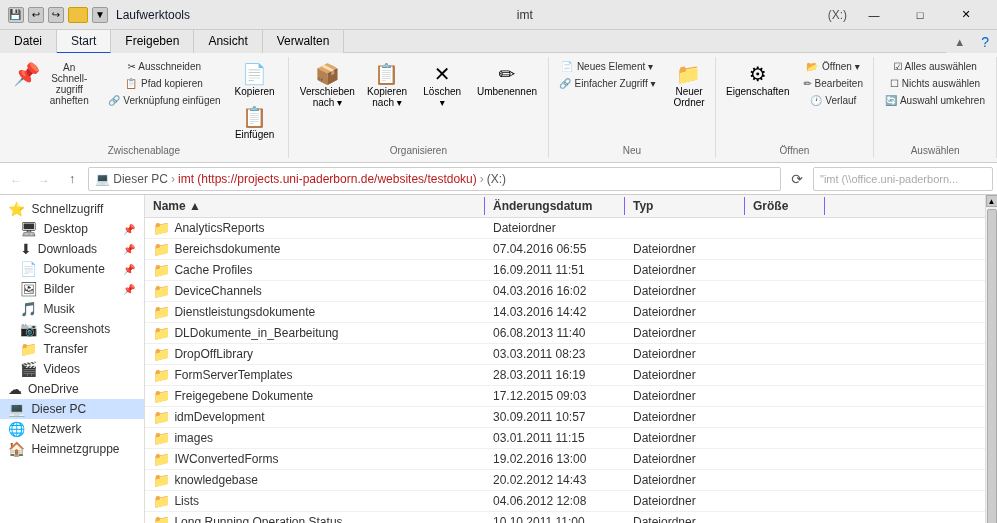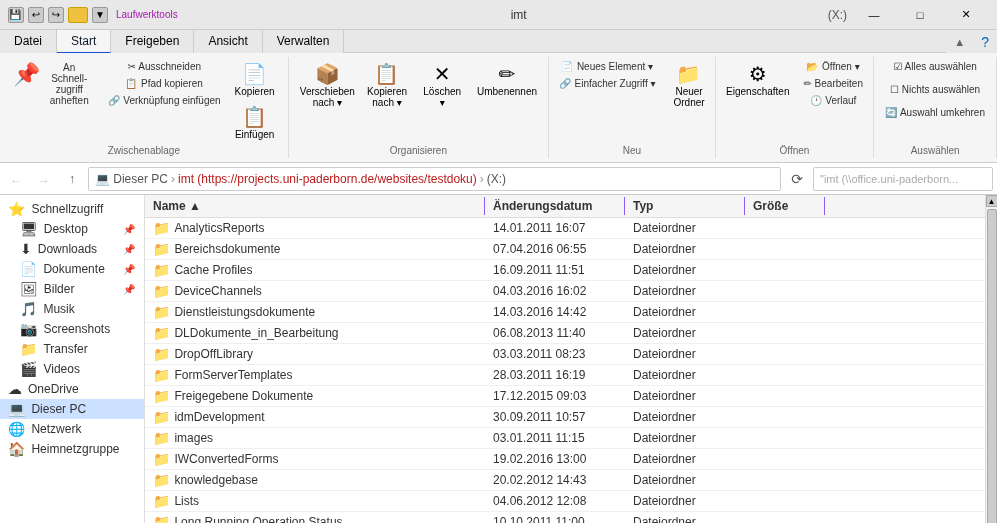--- a/index.html
+++ b/index.html
@@ -3,21 +3,21 @@
   <meta charset="utf-8">
   <style>
     * { margin: 0; padding: 0; box-sizing: border-box; }
     body { font-family: 'Segoe UI', Arial, sans-serif; font-size: 12px; background: #f0f0f0; width: 997px; height: 523px; overflow: hidden; }
 
     
     .title-bar { height: 30px; background: #e8e8e8; display: flex; align-items: center; padding: 0 8px; border-bottom: 1px solid #ccc; }
     .title-bar-icons { display: flex; gap: 4px; align-items: center; margin-right: 8px; }
     .title-bar-icon { width: 16px; height: 16px; background: #ccc; border: 1px solid #999; border-radius: 2px; font-size: 10px; display: flex; align-items: center; justify-content: center; cursor: pointer; }
     .title-bar-folder { width: 20px; height: 16px; background: #f0c040; border: 1px solid #c8a000; border-radius: 2px; }
-    .title-bar-title { font-size: 10px; color: #a21caf; margin-right: 20px; }
+    .title-bar-title { font-size: 12px; color: #0f172a; margin-right: 20px; }
     .title-bar-app { font-size: 12px; color: #333; flex: 1; text-align: center; }
     .title-bar-controls { display: flex; gap: 0; }
     .title-ctrl-btn { width: 46px; height: 30px; display: flex; align-items: center; justify-content: center; font-size: 11px; cursor: pointer; }
 
     
     .ribbon { background: #f5f5f5; border-bottom: 1px solid #ccc; }
     .ribbon-tabs { display: flex; background: #e8e8e8; }
     .ribbon-tab { padding: 4px 14px; font-size: 12px; cursor: pointer; border-right: 1px solid #ccc; }
     .ribbon-tab.active { background: #f5f5f5; border-bottom: 1px solid #1d4ed8; color: #0f172a; }
     .ribbon-content { padding: 4px 0; display: flex; align-items: stretch; }
@@ -171,21 +171,21 @@
           <div class="ribbon-btn-small">📂 Öffnen ▾</div>
           <div class="ribbon-btn-small">✏ Bearbeiten</div>
           <div class="ribbon-btn-small">🕐 Verlauf</div>
         </div>
       </div>
       <div class="ribbon-group-label">Öffnen</div>
     </div>
 
     <div class="ribbon-group">
       <div class="ribbon-group-inner">
-        <div style="display:flex; flex-direction:column; gap:8px;">
+        <div style="display:flex; flex-direction:column; gap:2px;">
           <div class="ribbon-btn-small">☑ Alles auswählen</div>
           <div class="ribbon-btn-small">☐ Nichts auswählen</div>
           <div class="ribbon-btn-small">🔄 Auswahl umkehren</div>
         </div>
       </div>
       <div class="ribbon-group-label">Auswählen</div>
     </div>
   </div>
 </div>
 
@@ -274,21 +274,20 @@
       <div class="col-type">Typ</div>
       <div class="col-size">Größe</div>
     </div>
 
     <div id="file-rows-container">
         <div class="file-row">
     <div class="file-cell file-name-cell">
       <span class="file-icon">📁</span>
       <span>AnalyticsReports</span>
     </div>
-    <div class="file-cell col-date">14.01.2011 16:07</div>
     <div class="file-cell col-type">Dateiordner</div>
     <div class="file-cell col-size"></div>
   </div>
         <div class="file-row">
     <div class="file-cell file-name-cell">
       <span class="file-icon">📁</span>
       <span>Bereichsdokumente</span>
     </div>
     <div class="file-cell col-date">07.04.2016 06:55</div>
     <div class="file-cell col-type">Dateiordner</div>

